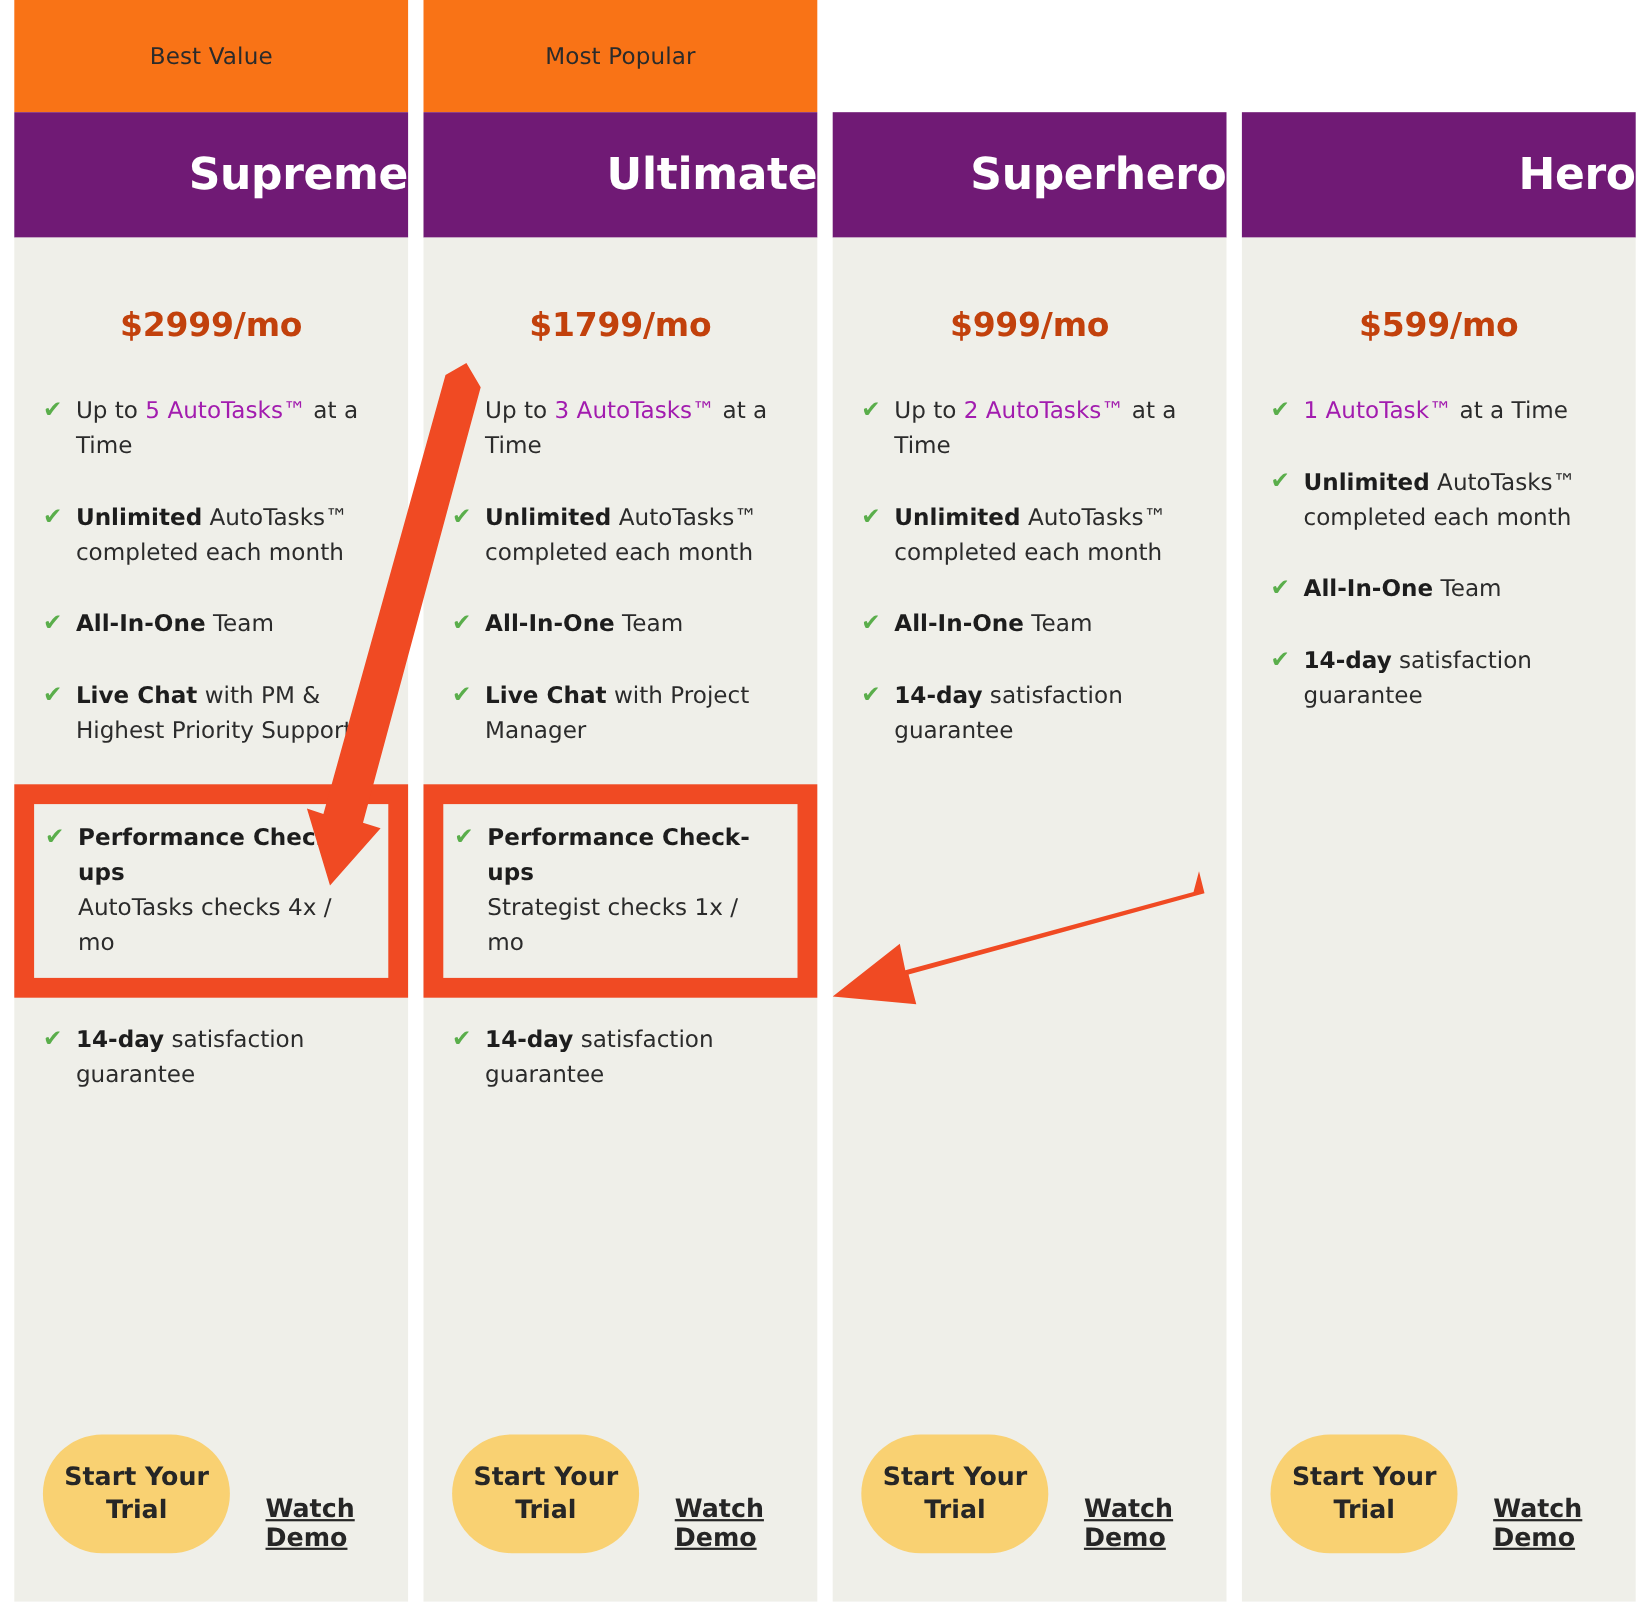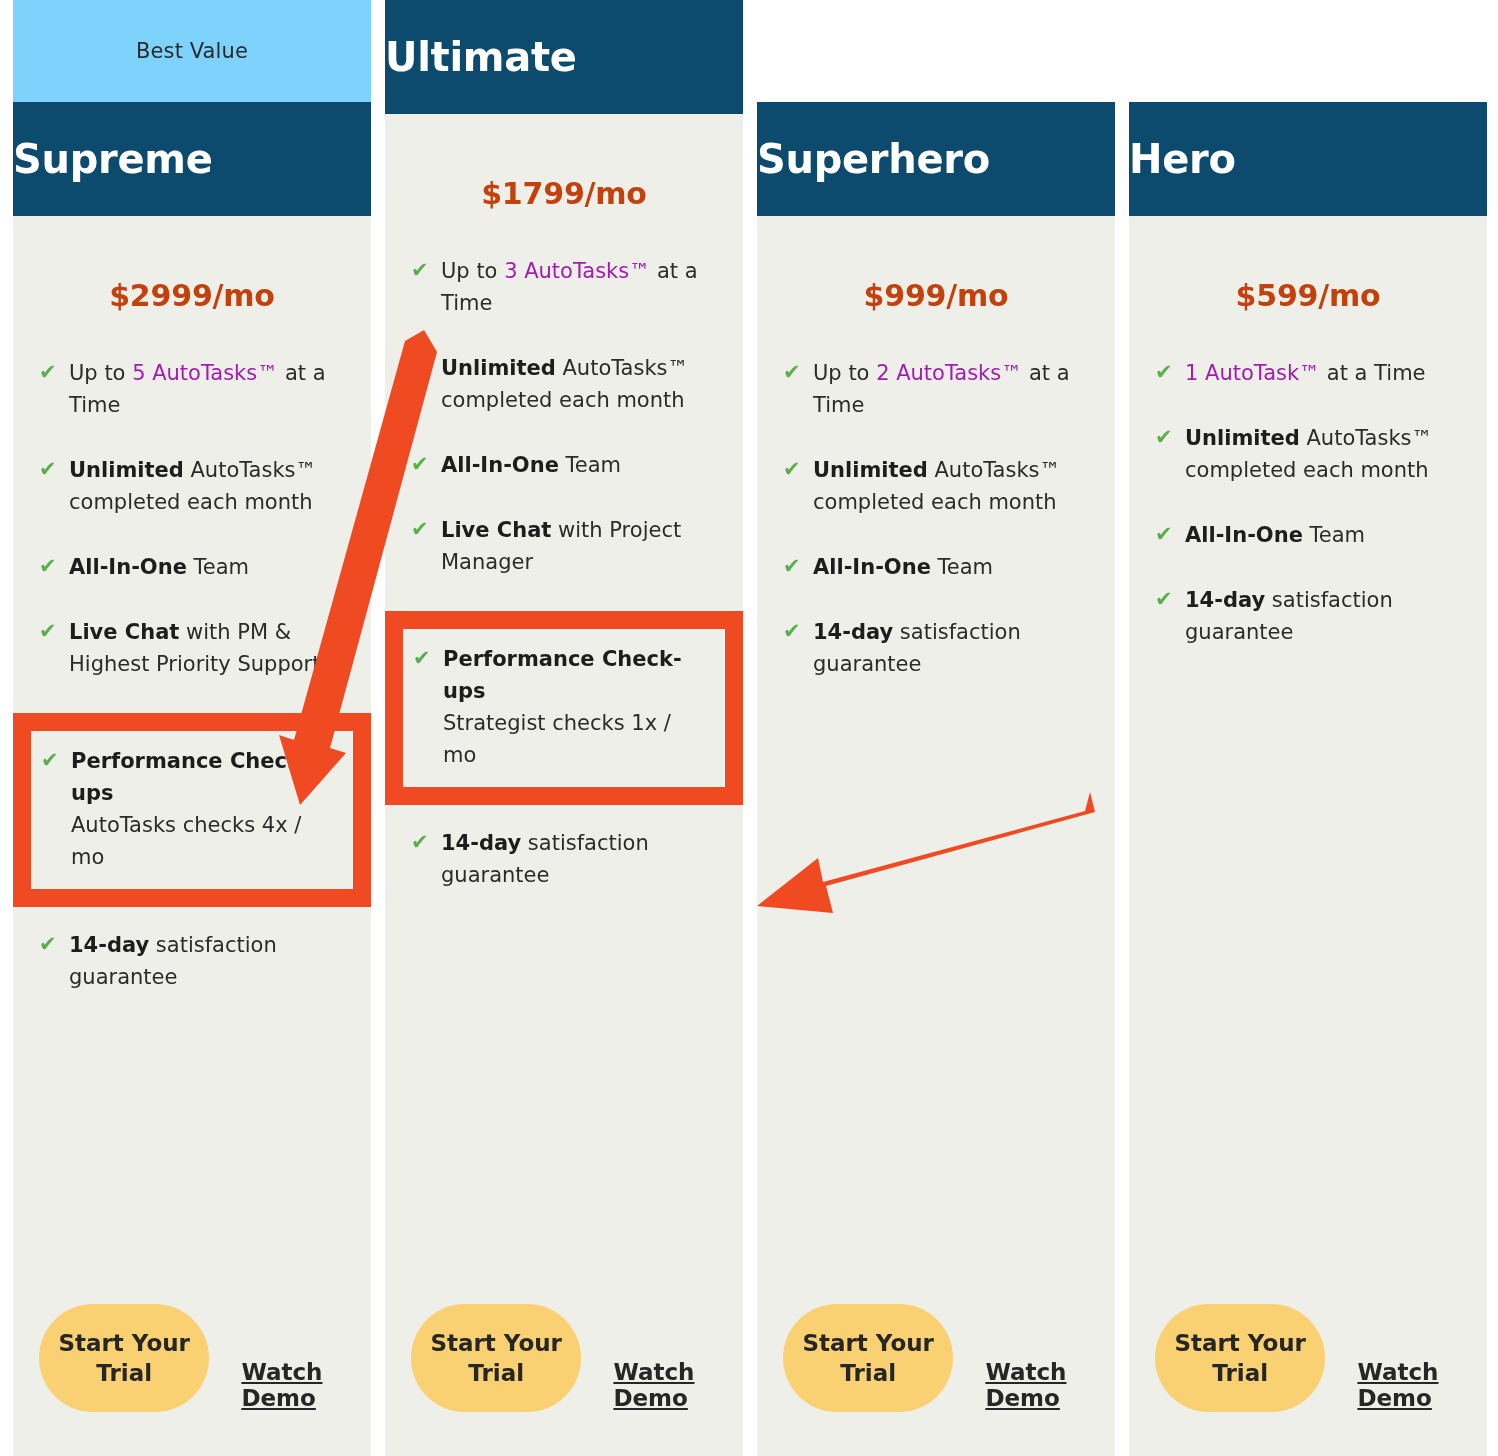--- a/index.html
+++ b/index.html
@@ -30,39 +30,39 @@
   .plan-column {
     width: 358px;
     flex: 0 0 358px;
     display: flex;
     flex-direction: column;
     position: relative;
   }
 
   .ribbon {
     height: 102px;
-    background: #7dd3fc;
+    background: #f97316;
     display: flex;
     align-items: center;
     justify-content: center;
     font-size: 21px;
     color: #2b2b2b;
     font-family: "DejaVu Sans", sans-serif;
     letter-spacing: 0.1px;
   }
   .ribbon.empty {
     background: transparent;
   }
 
   .plan-header {
     height: 114px;
-    background: #0c4a6e;
+    background: #701a75;
     display: flex;
     align-items: center;
-    justify-content: flex-start;
+    justify-content: flex-end;
   }
   .plan-name {
     color: #ffffff;
     font-size: 40px;
     font-weight: bold;
     letter-spacing: -0.3px;
   }
 
   .plan-body {
     flex: 1 1 auto;
@@ -217,20 +217,23 @@
           </li>
         </ul>
         <div class="spacer"></div>
         <div class="cta-area">
           <button class="cta-button"><span>Start Your</span><br><span>Trial</span></button>
           <a class="watch-demo">Watch Demo</a>
         </div>
       </div>
     </div>
     <div class="plan-column">
+      <div class="ribbon">
+        <span>Most Popular</span>
+      </div>
       <div class="plan-header">
         <span class="plan-name">Ultimate</span>
       </div>
       <div class="plan-body">
         <div class="price">$1799/mo</div>
         <ul class="features">
           <li class="feature">
             <span class="check-icon">✔</span>
             <span class="feature-text"><span>Up to </span><span class="accent">3 AutoTasks™</span><span> at a Time</span></span>
           </li>

